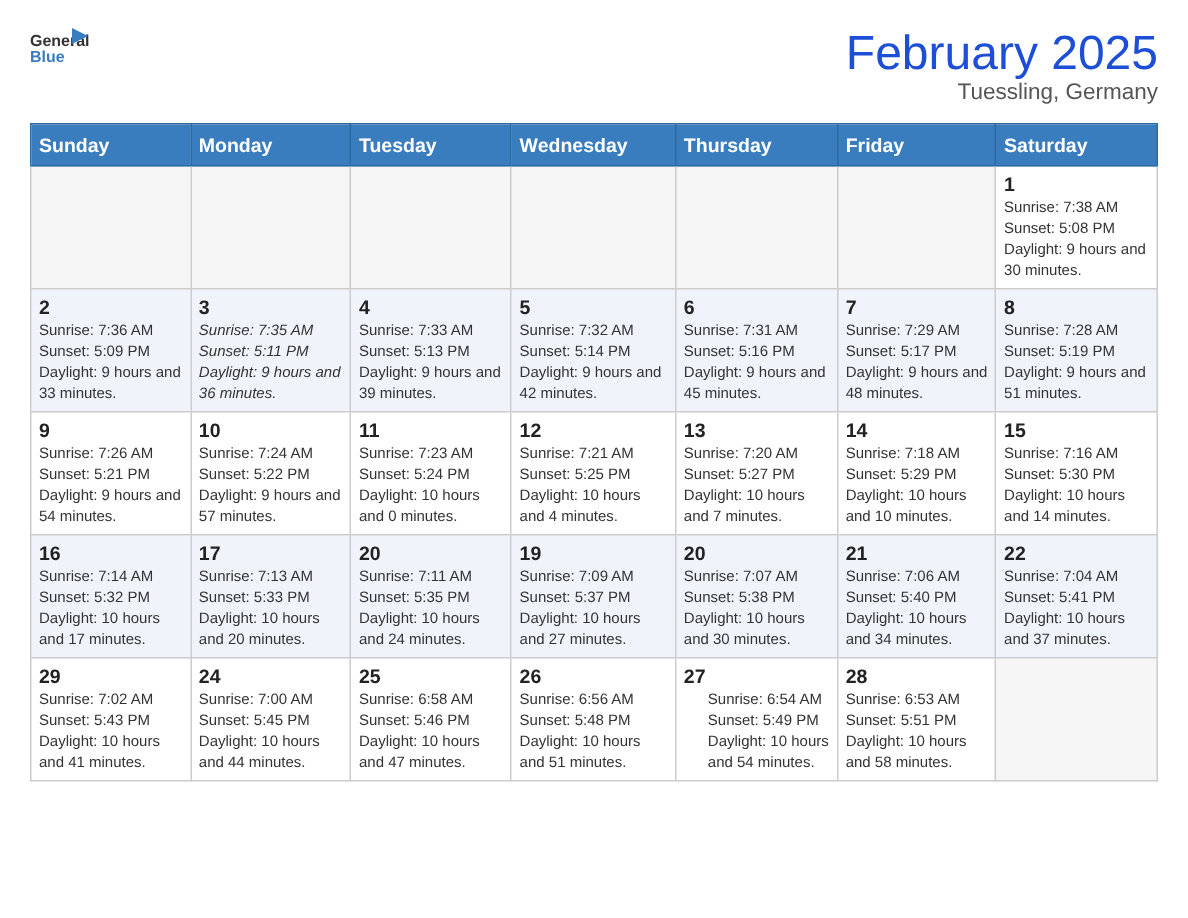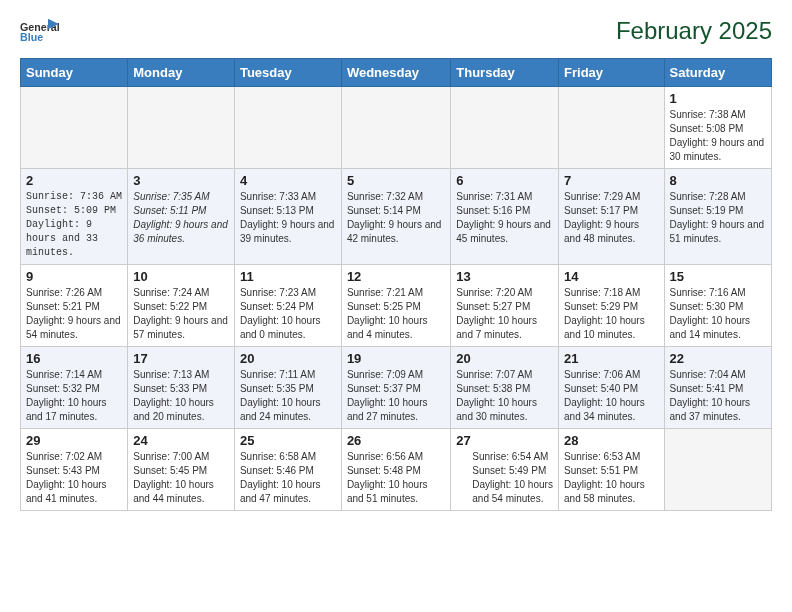--- a/index.html
+++ b/index.html
@@ -27,23 +27,23 @@
       align-items: flex-start;
     }
     .logo-icon {
       width: 40px;
       height: 28px;
     }
     .title-block {
       text-align: right;
     }
     .month-title {
-      font-size: 24px;
+      font-size: 32px;
       font-weight: normal;
-      color: #14532d;
+      color: #1d4ed8;
       line-height: 1.1;
     }
     .location-title {
       font-size: 15px;
       color: #555;
     }
     .calendar {
       width: 100%;
       border-collapse: collapse;
       border: 1px solid #bbb;
@@ -94,20 +94,21 @@
       <svg class="logo-icon" viewBox="0 0 60 40">
 
         <text x="0" y="18" font-family="Arial" font-size="16" font-weight="bold" fill="#333">General</text>
         <text x="0" y="34" font-family="Arial" font-size="16" font-weight="bold" fill="#3a7dbf">Blue</text>
 
         <polygon points="52,0 68,8 52,16" fill="#3a7dbf" transform="translate(-10,0)"></polygon>
       </svg>
     </div>
     <div class="title-block">
       <div class="month-title">February 2025</div>
+      <div class="location-title">Tuessling, Germany</div>
     </div>
   </div>
 
   <table class="calendar">
     <thead>
       <tr>
 
       <th>Sunday</th>
           <th>Monday</th>
           <th>Tuesday</th>
@@ -128,21 +129,21 @@
           <td>
             <span class="day-num">1</span>
             <div class="day-info" style="white-space: pre-line;">Sunrise: 7:38 AM
 Sunset: 5:08 PM
 Daylight: 9 hours and 30 minutes.</div>
           </td>
         </tr>
         <tr class="row-alt">
           <td>
             <span class="day-num">2</span>
-            <div class="day-info" style="white-space: pre-line; font-family: Liberation Mono, monospace;">Sunrise: 7:36 AM
+            <div class="day-info" style="white-space: pre-line;">Sunrise: 7:36 AM
 Sunset: 5:09 PM
 Daylight: 9 hours and 33 minutes.</div>
           </td>
           <td>
             <span class="day-num">3</span>
             <div class="day-info" style="white-space: pre-line; font-style: italic;">Sunrise: 7:35 AM
 Sunset: 5:11 PM
 Daylight: 9 hours and 36 minutes.</div>
           </td>
           <td>

